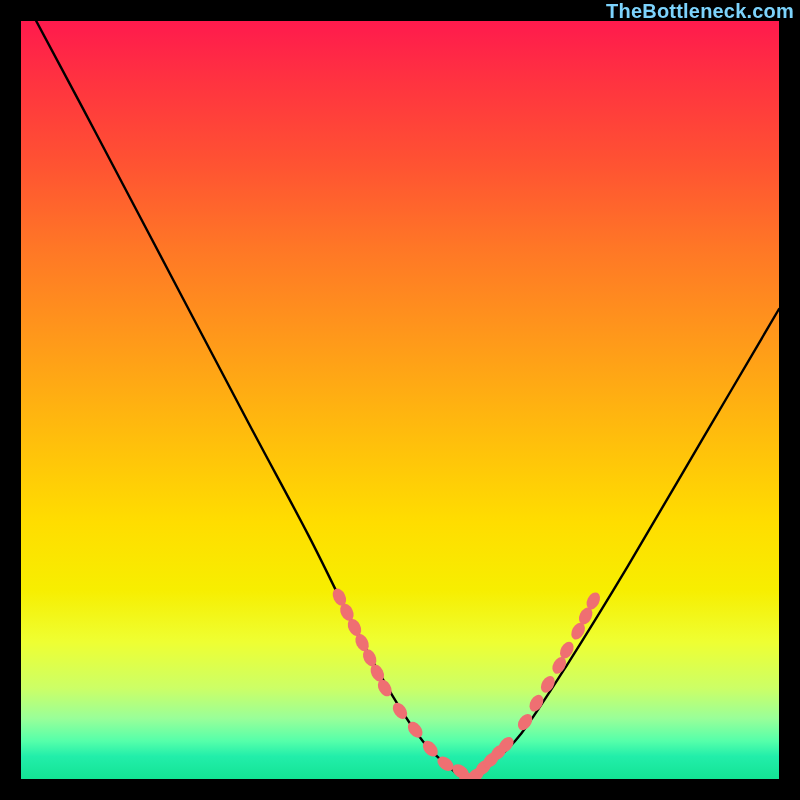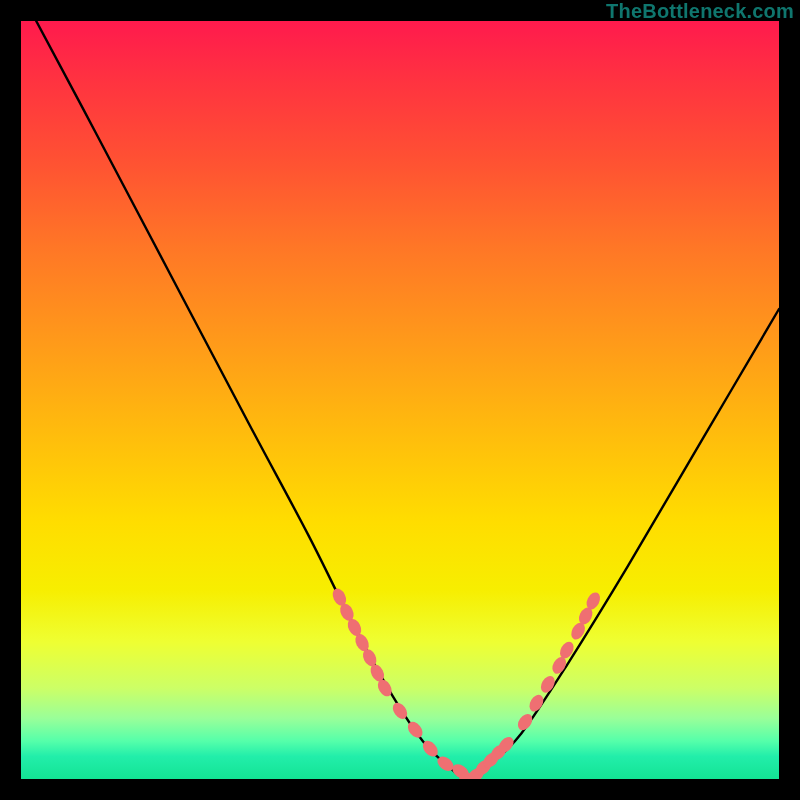--- a/index.html
+++ b/index.html
@@ -40,21 +40,21 @@
       #22eeaa 97%,
       #13e494 100%);
   }
   .watermark {
     position: absolute;
     top: 0px;
     right: 6px;
     font-family: Arial, Helvetica, sans-serif;
     font-size: 20px;
     font-weight: bold;
-    color: #0f766e;
+    color: #7dd3fc;
     letter-spacing: 0.2px;
   }
   svg.curve {
     position: absolute;
     left: 0;
     top: 0;
     width: 758px;
     height: 758px;
   }
 </style>

